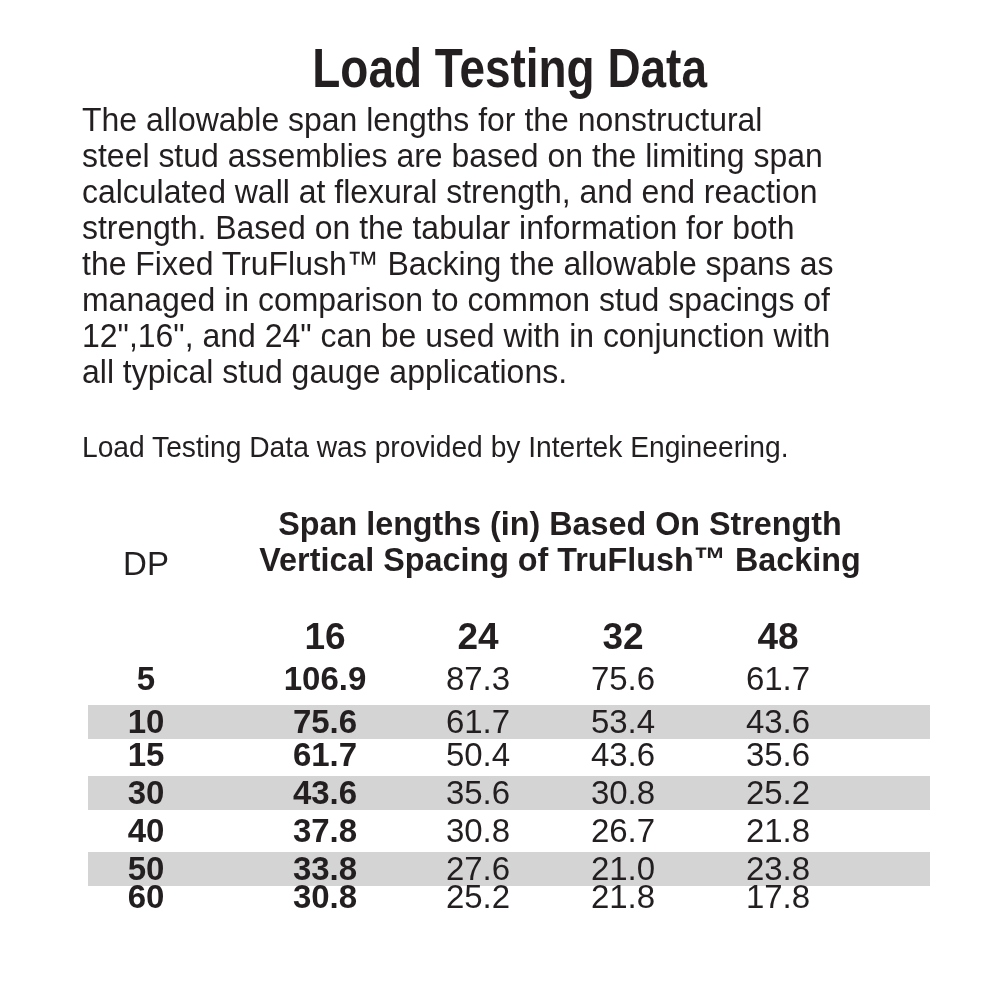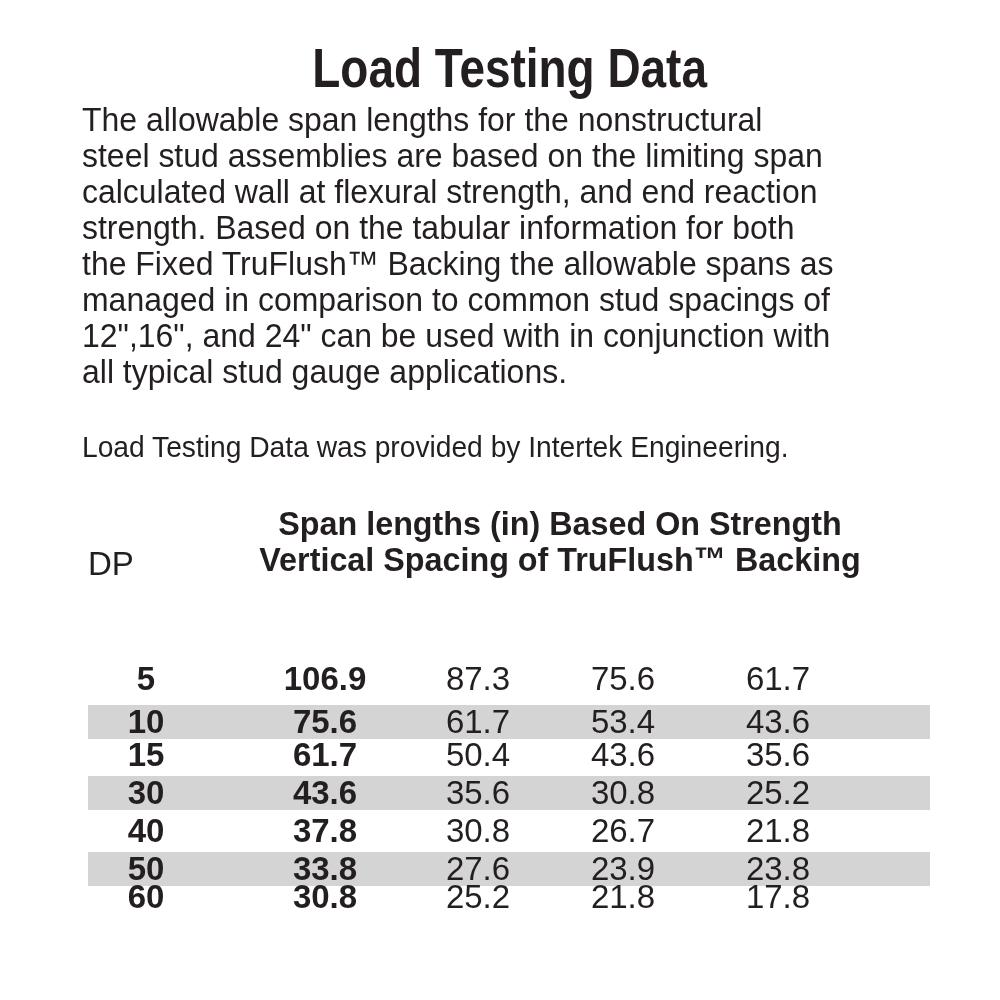--- a/index.html
+++ b/index.html
@@ -72,20 +72,21 @@
     font-weight: bold;
     transform: scaleX(0.95);
     transform-origin: center top;
   }
   .tbl-head .hline { white-space: nowrap; }
   .row-head {
     position: absolute;
     left: 88px;
     top: 546px;
     width: 116px;
+    text-align: center;
     font-size: 33px;
     line-height: 36px;
   }
   .table {
     position: absolute;
     left: 88px;
     top: 612px;
     width: 842px;
     height: 330px;
   }
@@ -150,20 +151,26 @@
     <div class="hline">Span lengths (in) Based On Strength</div>
     <div class="hline">Vertical Spacing of TruFlush™ Backing</div>
   </div>
 
   <div class="row-head">
     <div>DP</div>
   </div>
 
   <div class="table">
 
+    <div class="col-row">
+      <span class="cell hd c0">16</span>
+      <span class="cell hd c1">24</span>
+      <span class="cell hd c2">32</span>
+      <span class="cell hd c3">48</span>
+    </div>
 
     <div class="trow" style="top:48px">
       <span class="cell dp cdp">5</span>
       <span class="cell c0">106.9</span>
       <span class="cell c1">87.3</span>
       <span class="cell c2">75.6</span>
       <span class="cell c3">61.7</span>
     </div>
 
     <div class="trow shaded" style="top:91px">
@@ -195,21 +202,21 @@
       <span class="cell c0">37.8</span>
       <span class="cell c1">30.8</span>
       <span class="cell c2">26.7</span>
       <span class="cell c3">21.8</span>
     </div>
 
     <div class="trow shaded" style="top:238px">
       <span class="cell dp cdp">50</span>
       <span class="cell c0">33.8</span>
       <span class="cell c1">27.6</span>
-      <span class="cell c2">23.9</span>
+      <span class="cell c2">21.0</span>
       <span class="cell c3">23.8</span>
     </div>
 
     <div class="trow" style="top:266px">
       <span class="cell dp cdp">60</span>
       <span class="cell c0">30.8</span>
       <span class="cell c1">25.2</span>
       <span class="cell c2">21.8</span>
       <span class="cell c3">17.8</span>
     </div>

